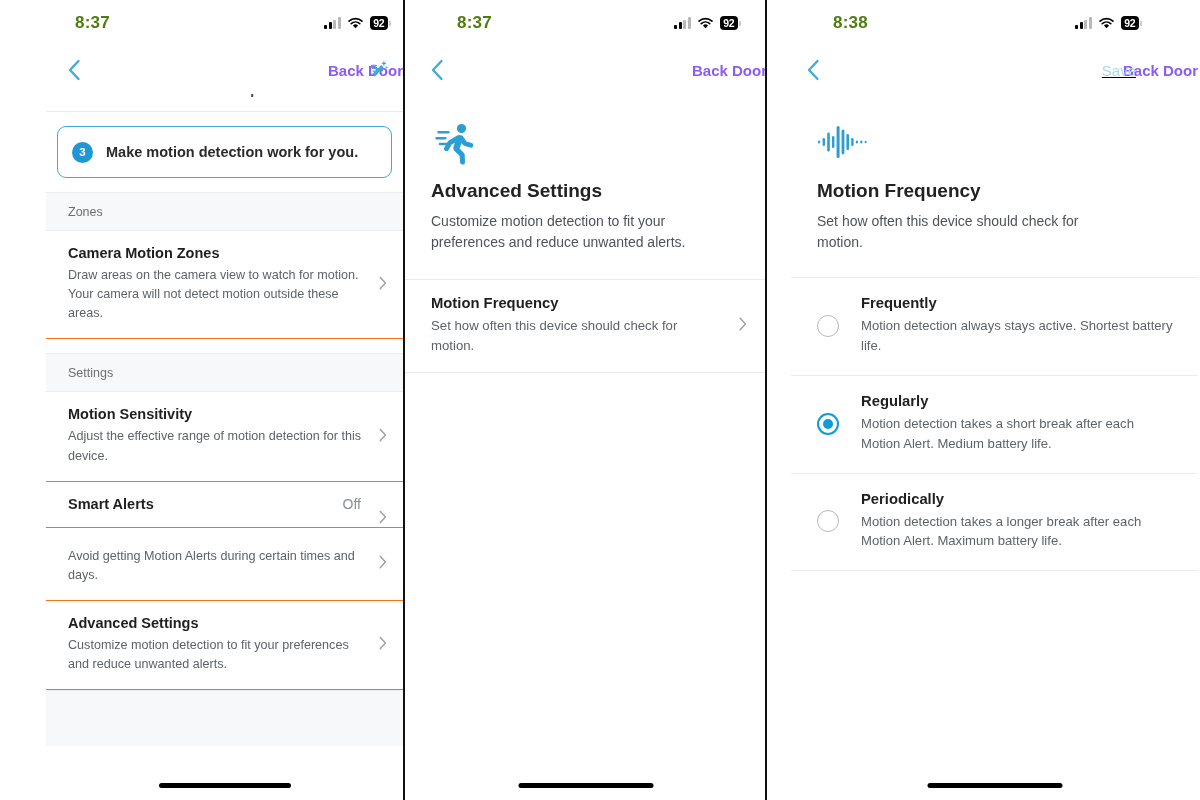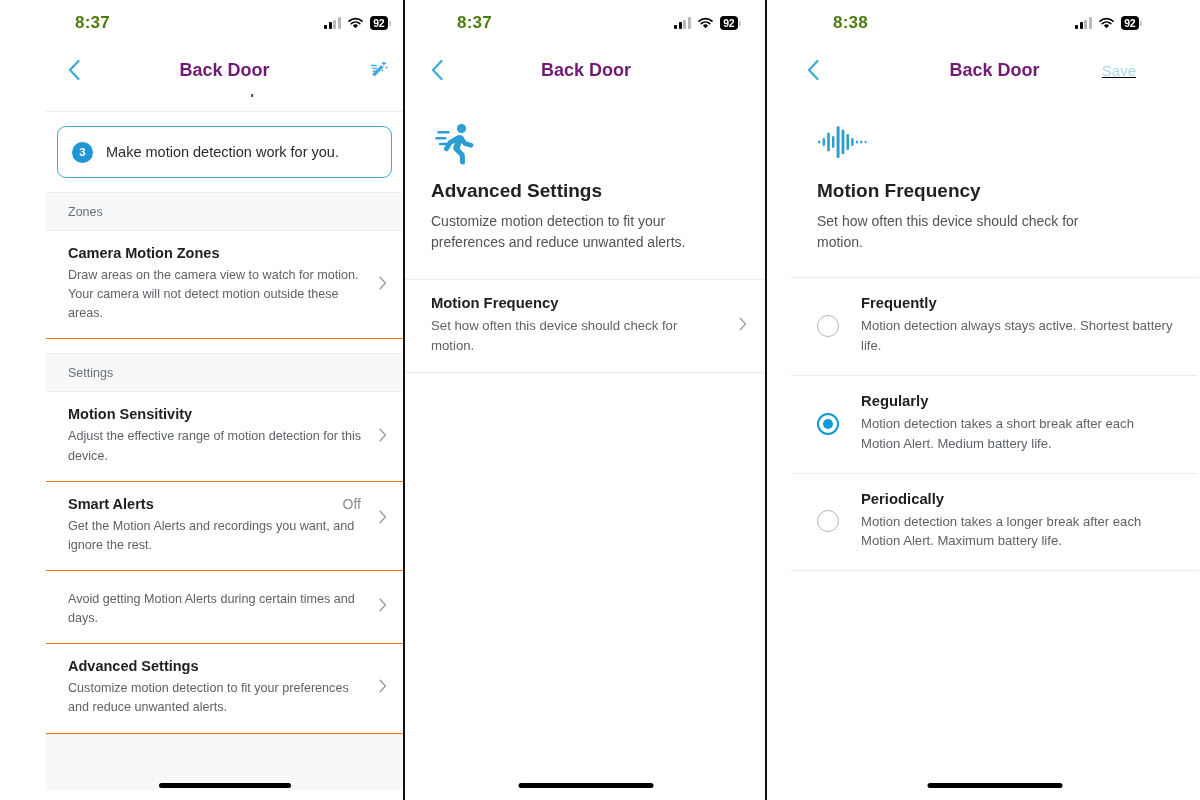--- a/index.html
+++ b/index.html
@@ -86,24 +86,24 @@
   }
   .nav-back {
     position: absolute;
     left: 14px;
     width: 28px; height: 28px;
     display: flex; align-items: center; justify-content: center;
     cursor: pointer;
   }
   .nav-title {
     width: 100%;
-    text-align: center;
-    font-size: 18px;
-    font-weight: bold;
-    color: #701a75;
+    text-align: right;
+    font-size: 15px;
+    font-weight: bold;
+    color: #8b5cf6;
   }
   .nav-right {
     position: absolute;
     right: 14px;
     display: flex; align-items: center;
   }
   .nav-save {
     font-size: 15px;
     color: #a9d7ec;
     font-weight: normal;
@@ -142,21 +142,21 @@
   .promo-badge {
     width: 21px; height: 21px; border-radius: 50%;
     background: #2196d4; color:#fff;
     font-size: 11.5px; font-weight: bold;
     display:flex; align-items:center; justify-content:center;
     flex: 0 0 auto;
   }
   .promo-text {
     margin-left: 13px;
     font-size: 14.5px;
-    font-weight: normal;
+    font-weight: bold;
     color: #2b2b2b;
   }
 
   .sect-head {
     background: #f7f8f9;
     border-top: 1px solid #ececec;
     border-bottom: 1px solid #ececec;
     padding: 12px 22px 11px 22px;
     font-size: 12.5px;
     color: #6b7075;
@@ -377,21 +377,20 @@
                 <path d="M1.2 1.3 6.4 7l-5.2 5.7" stroke="#9a9fa4" stroke-width="1.4" fill="none" stroke-linecap="round" stroke-linejoin="round"></path>
               </svg>
           </span>
         </div>
 
         <div class="row">
           <div class="row-title-line">
             <span class="row-title">Smart Alerts</span>
             <span class="row-value">Off</span>
           </div>
-          <div class="row-sub">Get the Motion Alerts and recordings you want, and ignore the rest.</div>
           <span class="chev" style="top:28px;transform:none;">
             <svg width="8" height="14" viewBox="0 0 8 14">
                 <path d="M1.2 1.3 6.4 7l-5.2 5.7" stroke="#9a9fa4" stroke-width="1.4" fill="none" stroke-linecap="round" stroke-linejoin="round"></path>
               </svg>
           </span>
         </div>
 
         <div class="row">
           <div class="row-sub">Avoid getting Motion Alerts during certain times and days.</div>
           <span class="chev">

